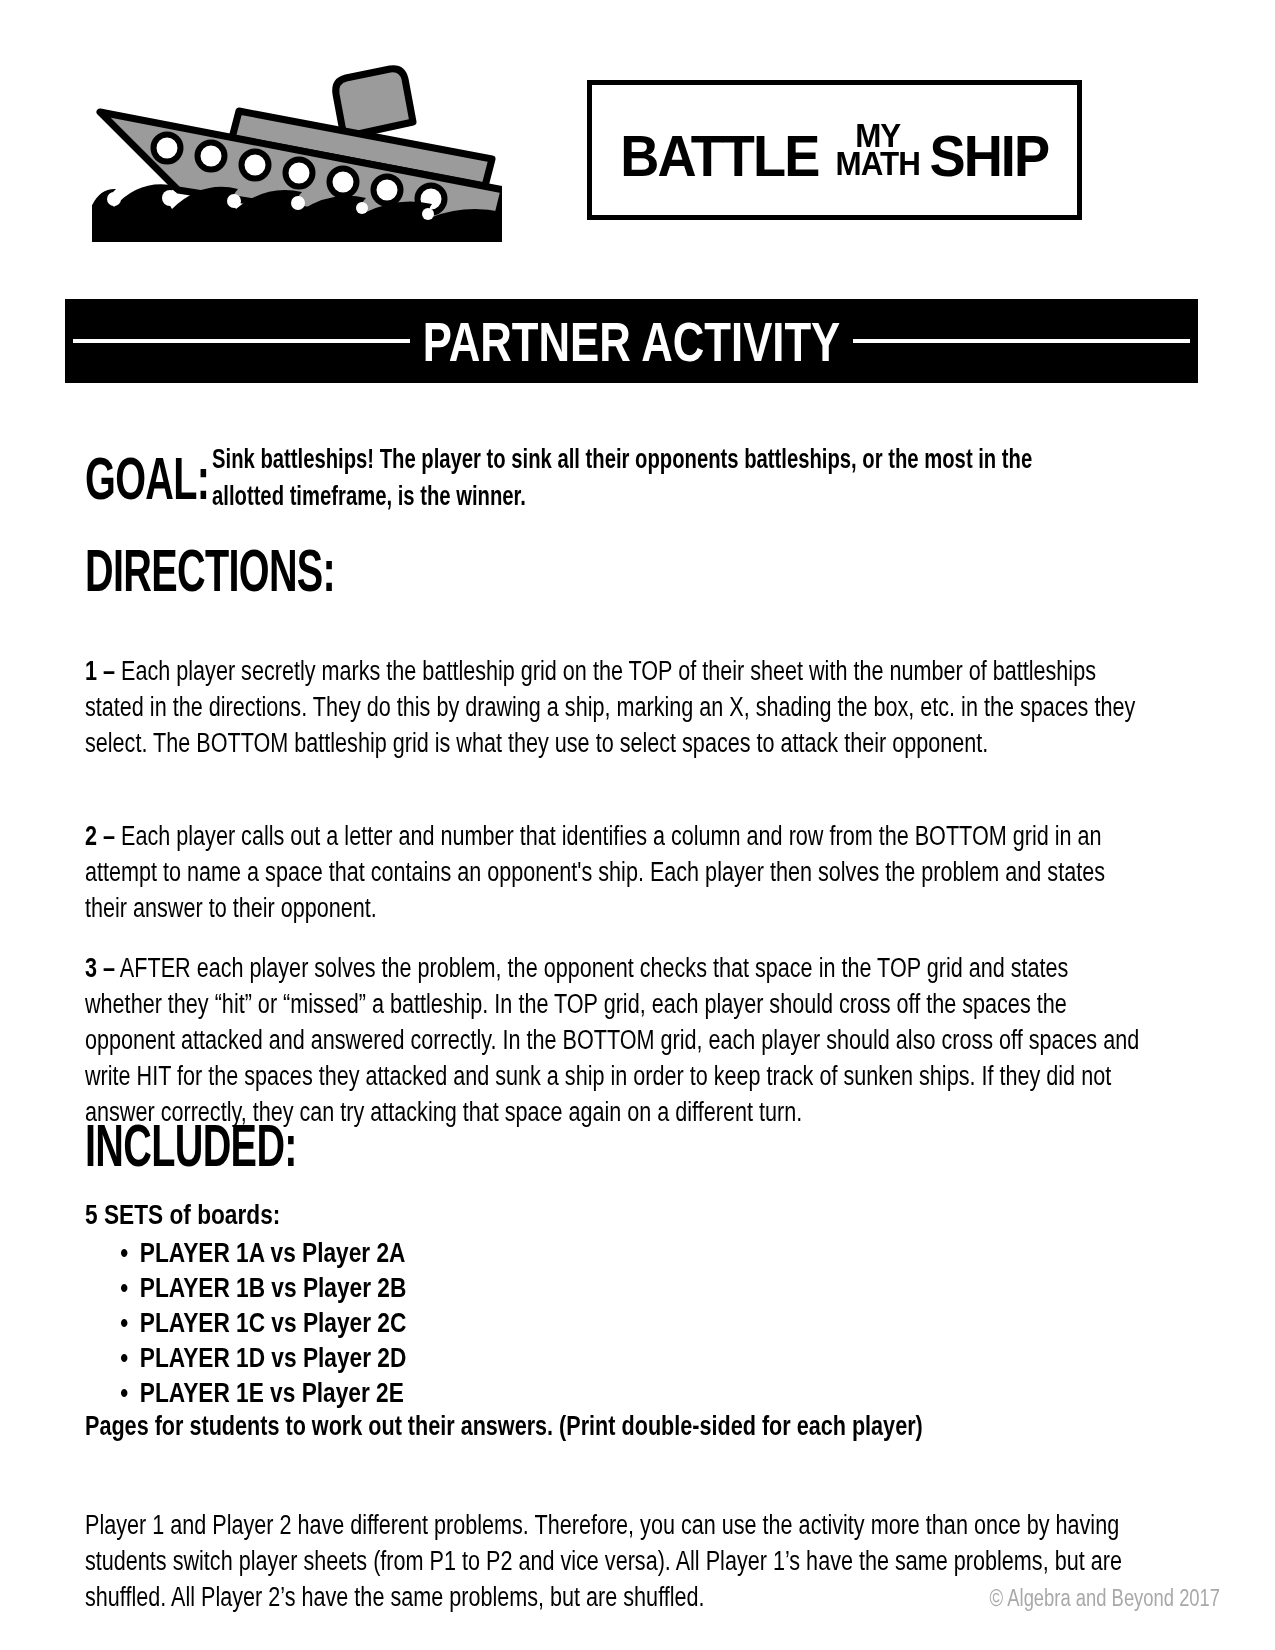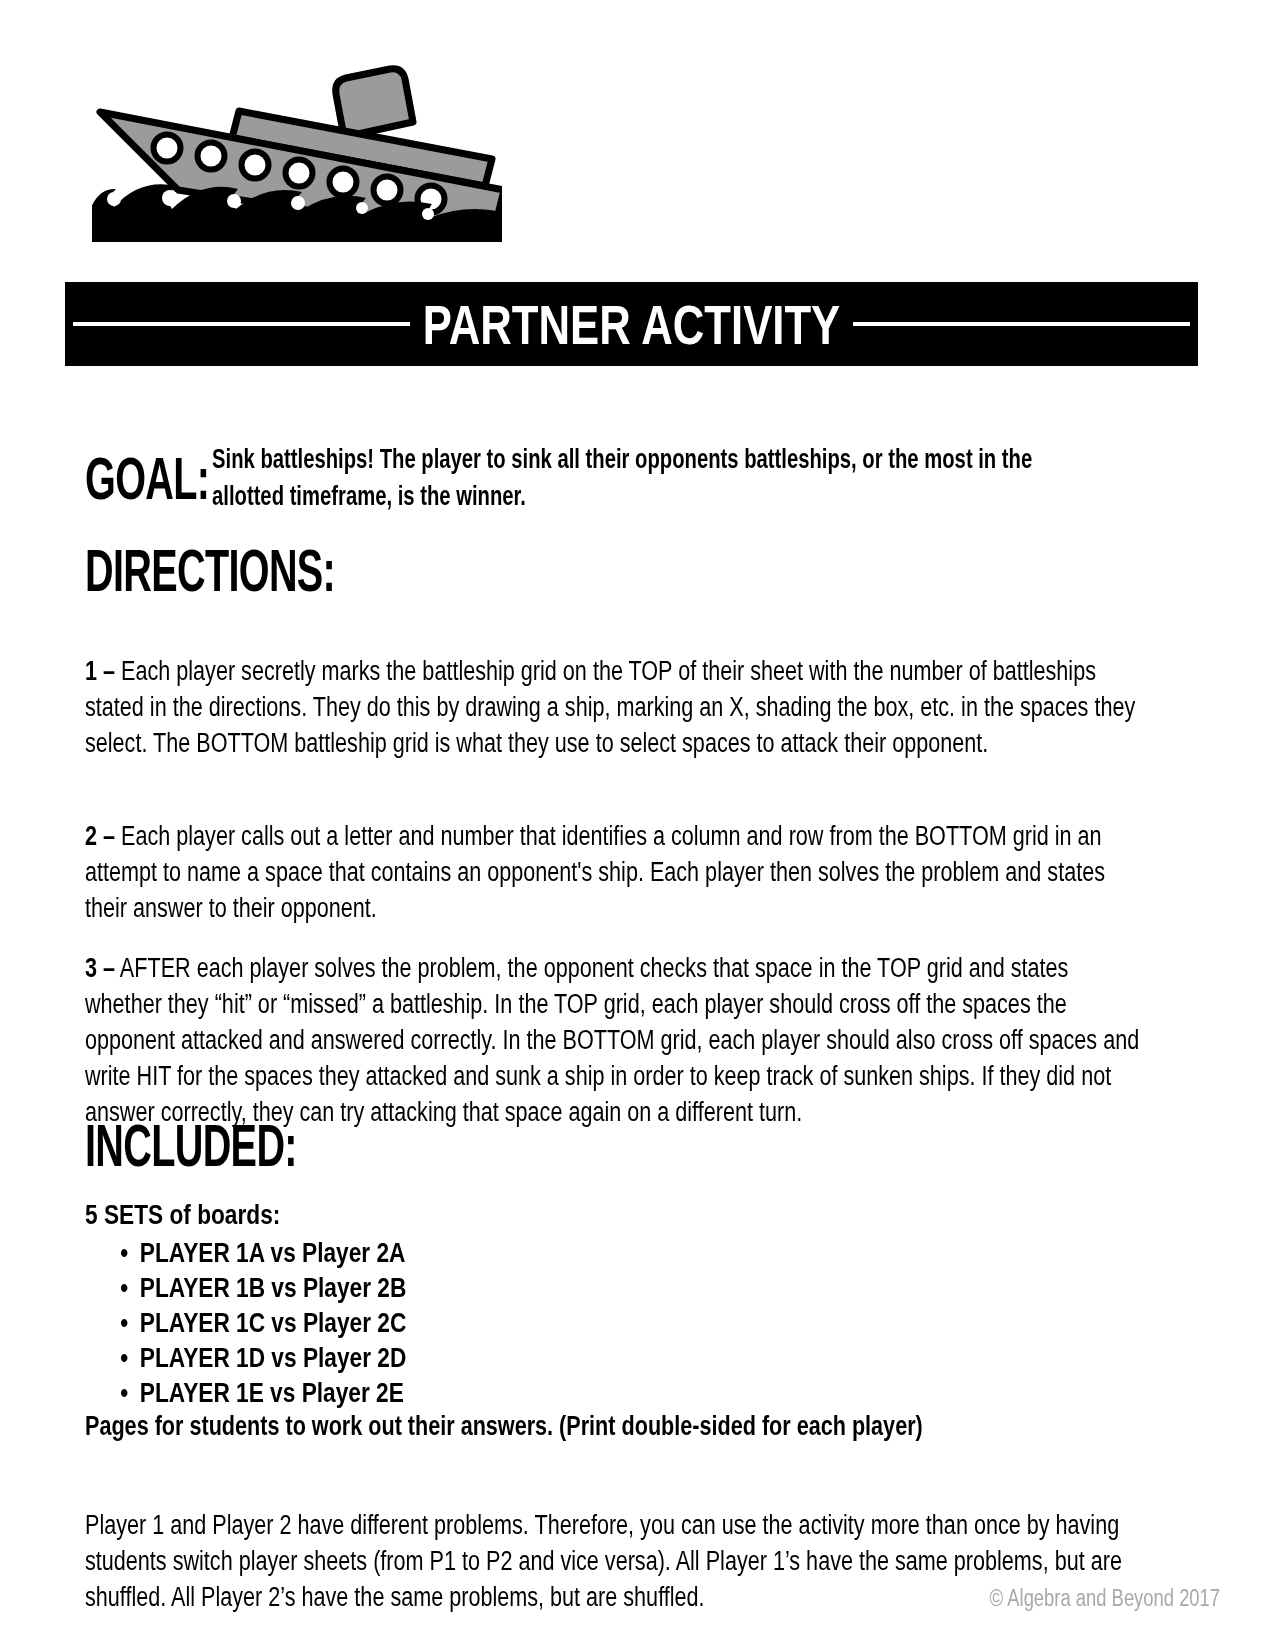--- a/index.html
+++ b/index.html
@@ -16,21 +16,21 @@
     background:#fff;
   }
   .logo-row{display:flex;align-items:flex-end;transform:scaleX(0.95);transform-origin:center;}
   .logo-word{font-size:57px;font-weight:bold;letter-spacing:-2px;line-height:0.78;white-space:nowrap;}
   .logo-stack{
     display:flex;flex-direction:column;align-items:center;
     margin:0 10px 0 18px;font-weight:bold;font-size:33px;line-height:0.86;letter-spacing:-1px;
   }
   
   .banner{
-    position:absolute;left:65px;top:282px;width:1133px;height:84px;background:#000;
+    position:absolute;left:65px;top:299px;width:1133px;height:84px;background:#000;
     display:flex;align-items:center;justify-content:center;padding:0 8px;box-sizing:border-box;
   }
   .banner-line{flex:1 1 auto;height:4px;background:#fff;}
   .banner-text{
     flex:0 0 auto;color:#fff;font-weight:bold;font-size:56px;white-space:nowrap;
     transform:scaleX(0.78);margin:0 -46px;
   }
   
   .heading{
     position:absolute;left:85px;font-size:60px;font-weight:bold;line-height:1;
@@ -107,20 +107,30 @@
         <circle cx="22" cy="157" r="7"></circle>
         <circle cx="78" cy="156" r="8"></circle>
         <circle cx="142" cy="159" r="7"></circle>
         <circle cx="206" cy="161" r="7"></circle>
         <circle cx="270" cy="166" r="6"></circle>
         <circle cx="336" cy="172" r="6"></circle>
       </g>
     </g>
   </svg>
 
+  <div class="logo-box">
+    <div class="logo-row">
+      <span class="logo-word">BATTLE</span>
+      <span class="logo-stack">
+        <span>MY</span>
+        <span>MATH</span>
+      </span>
+      <span class="logo-word">SHIP</span>
+    </div>
+  </div>
 
   <div class="banner">
     <span class="banner-line"></span>
     <span class="banner-text">PARTNER ACTIVITY</span>
     <span class="banner-line"></span>
   </div>
 
   <div class="heading h-goal">GOAL:</div>
   <div class="goal-text">Sink battleships! The player to sink all their opponents battleships, or the most in the allotted timeframe, is the winner.</div>
 

